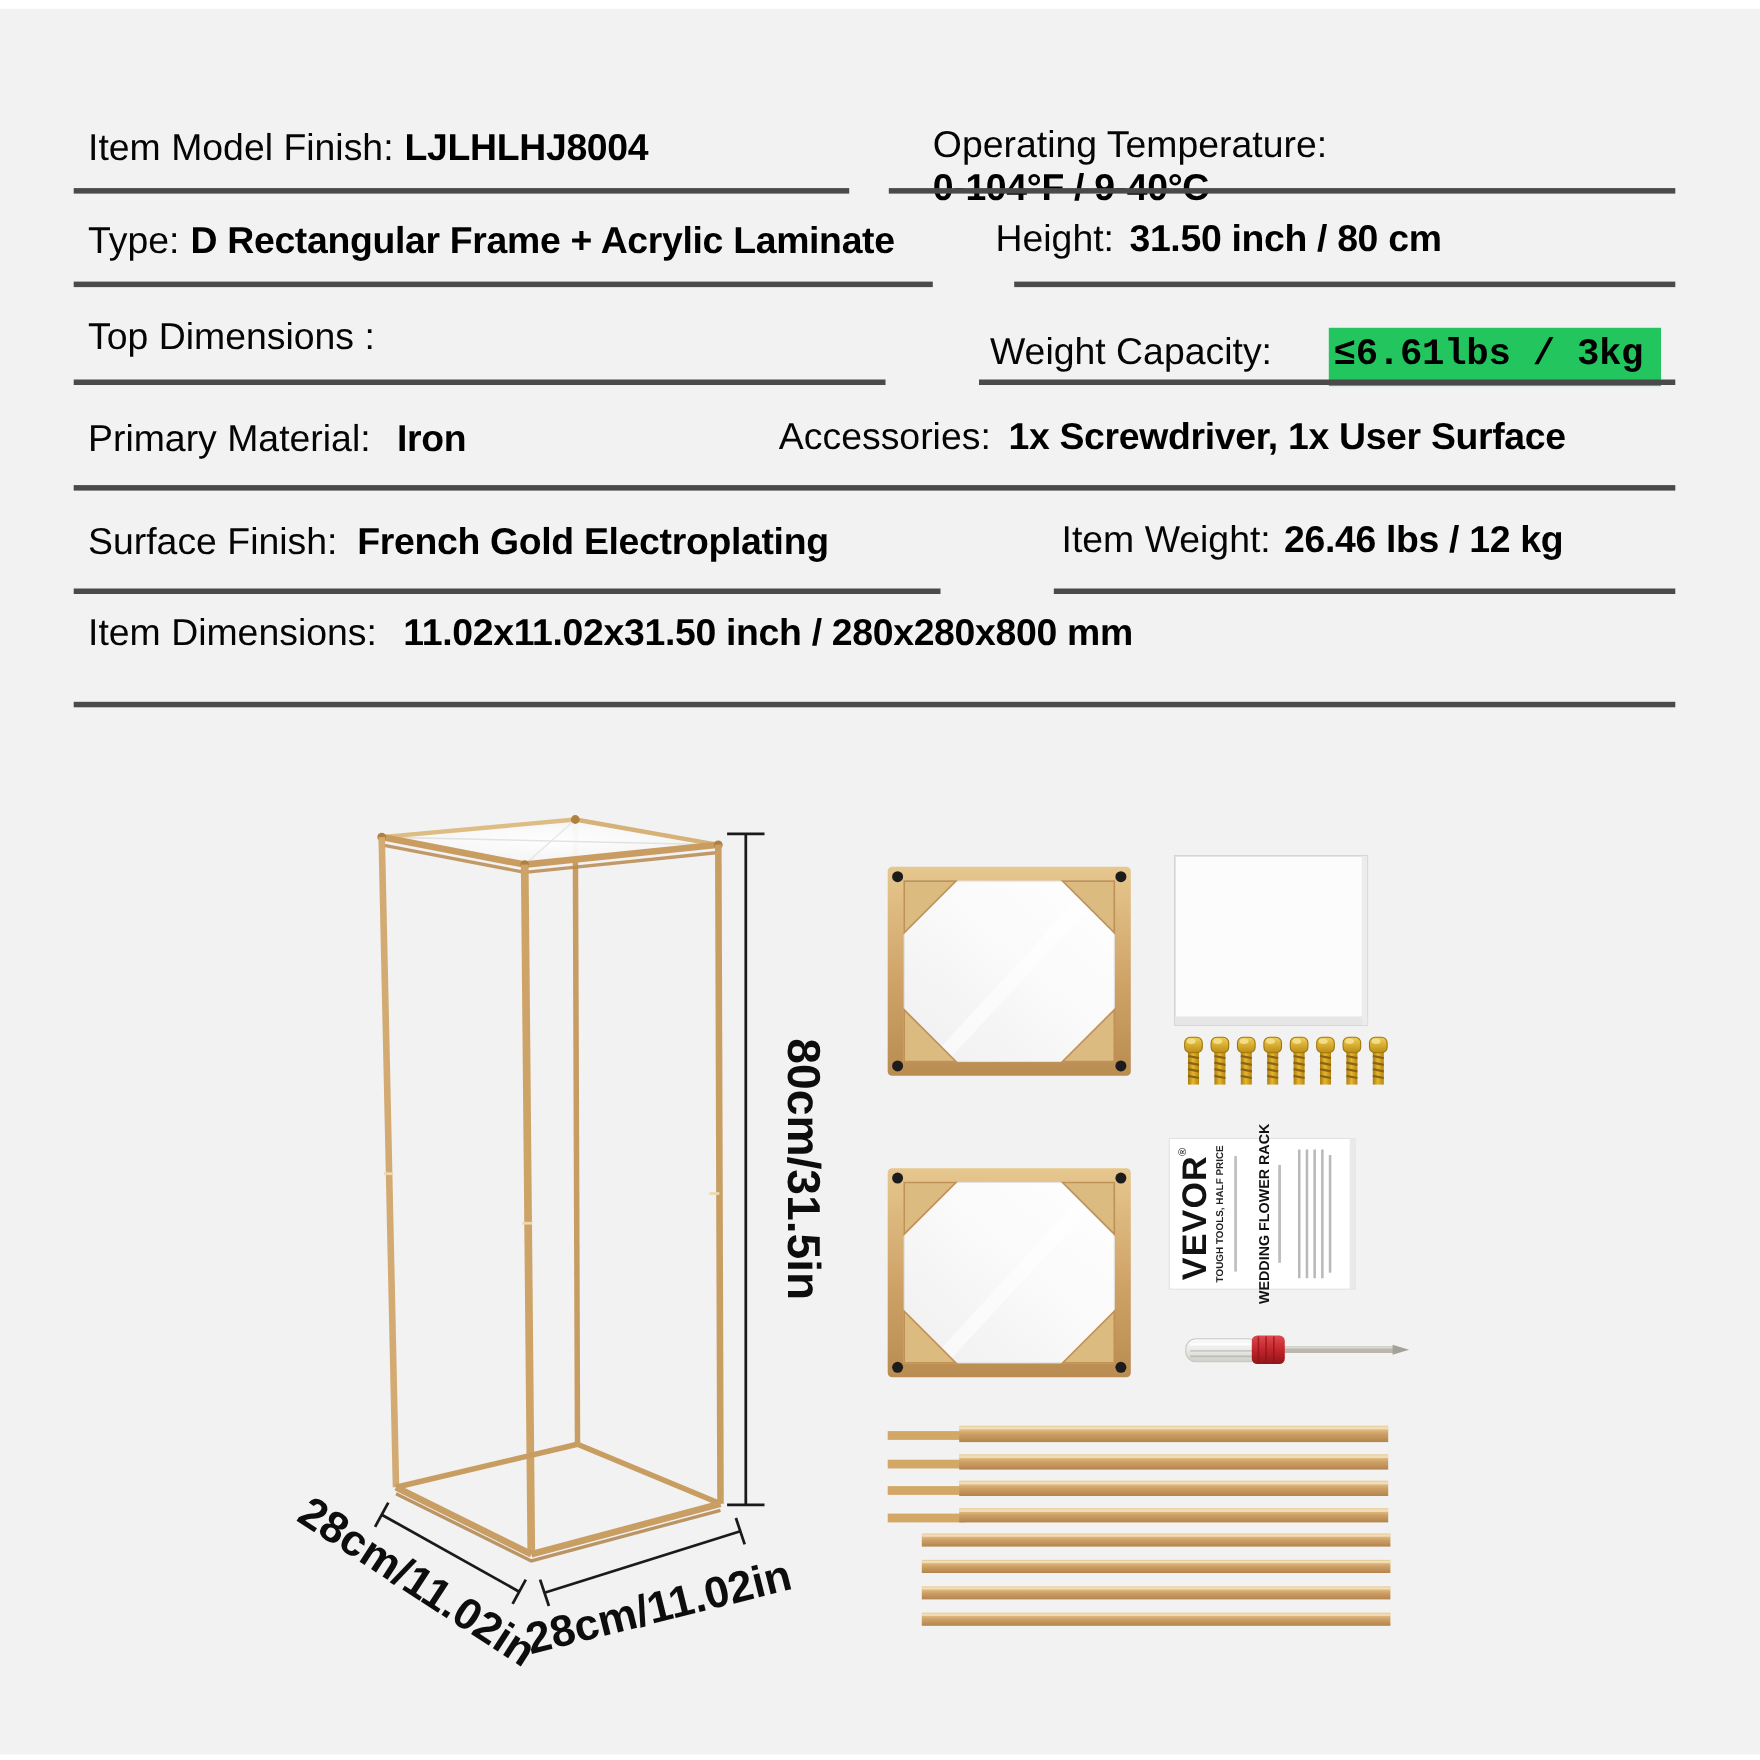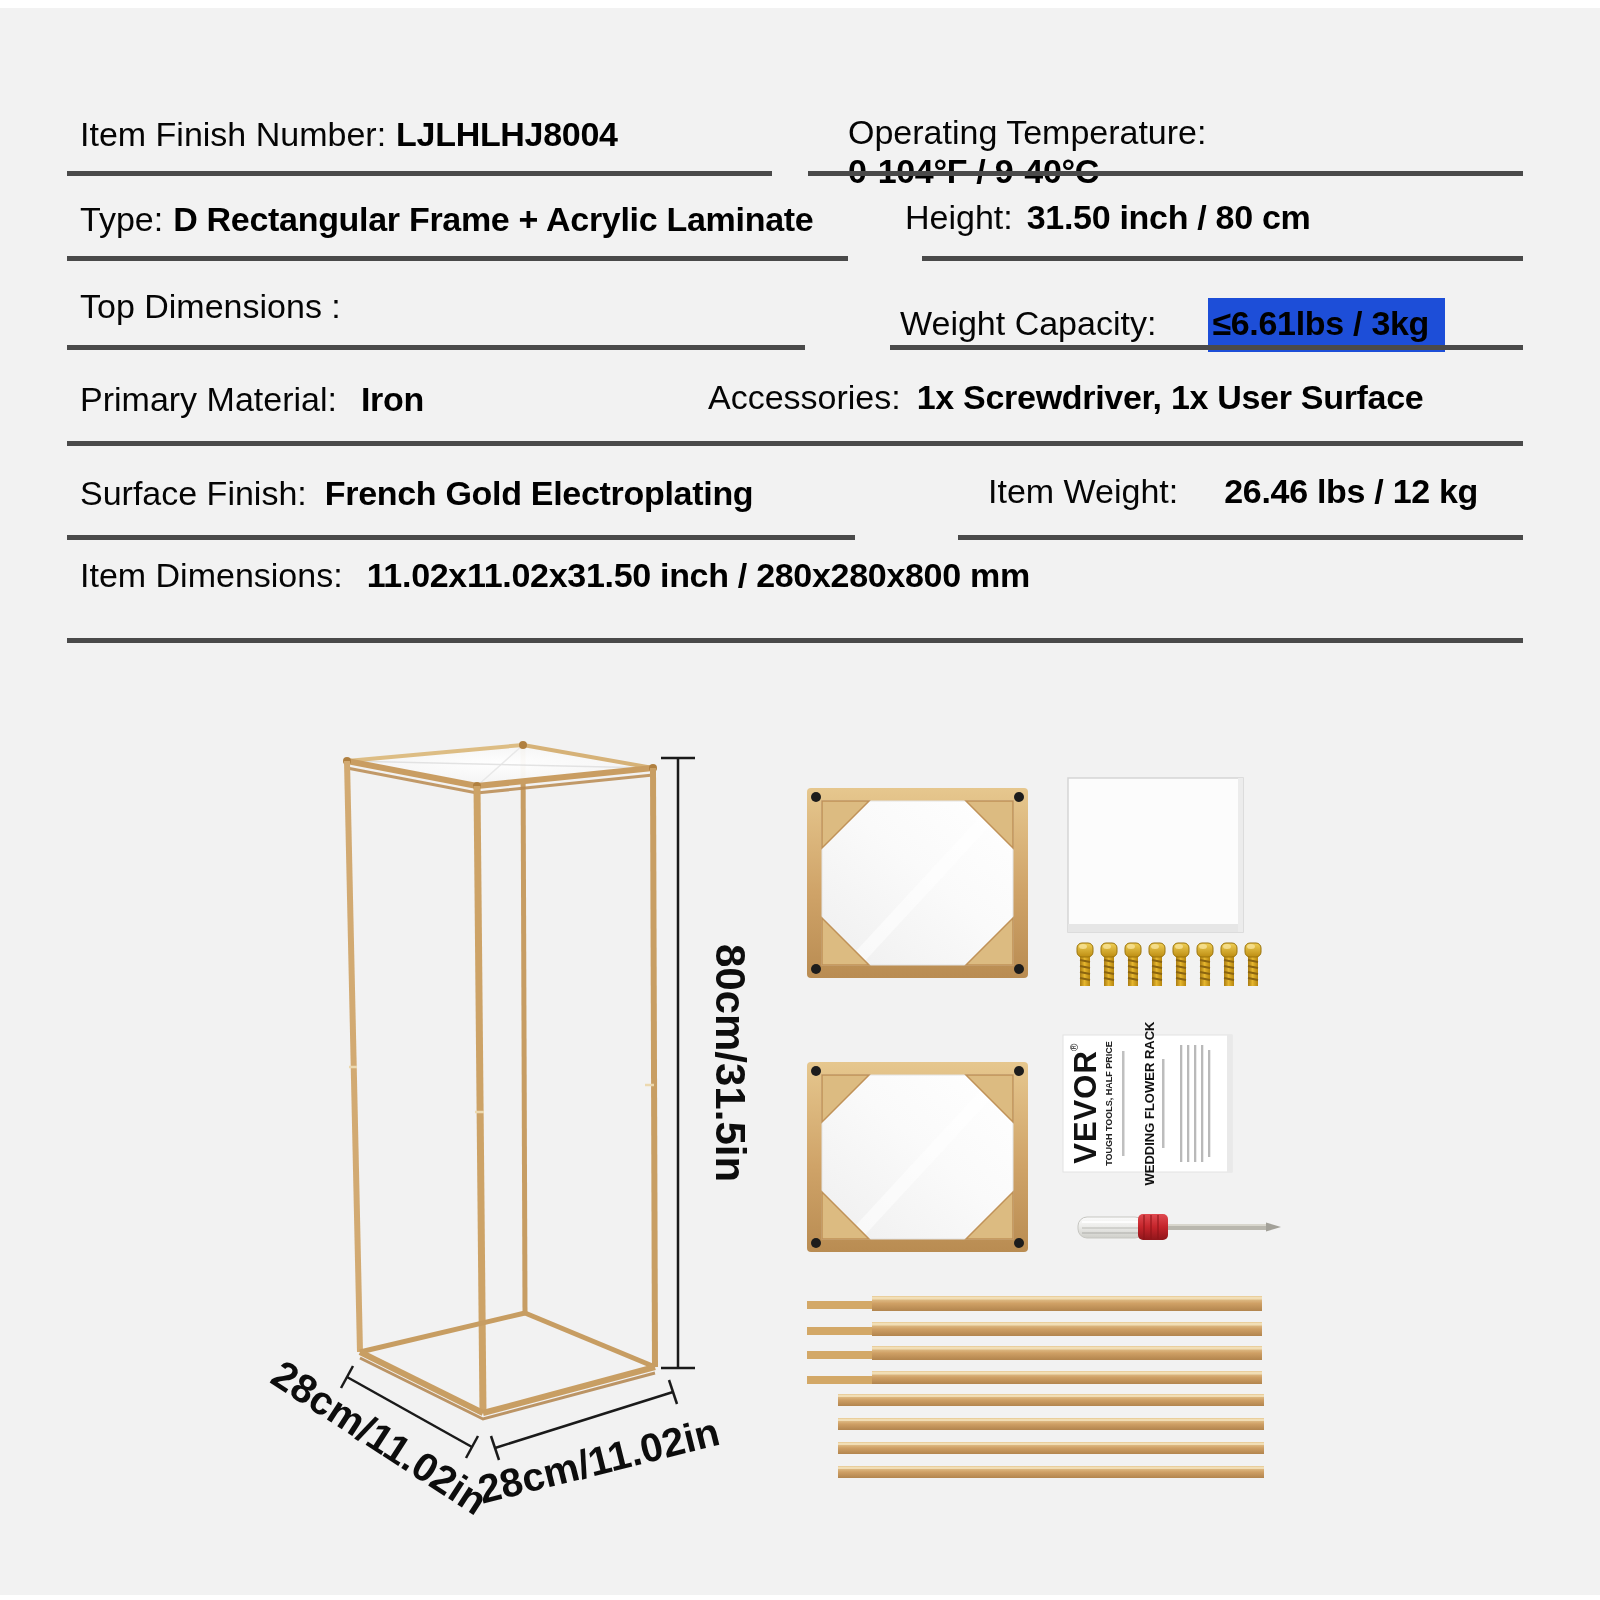--- a/index.html
+++ b/index.html
@@ -19,23 +19,23 @@
   .val{font-size:34px;font-weight:700;color:#000;margin-left:10px;letter-spacing:-0.3px;}
   .c0{left:80px;top:115px;}
   .c1{left:820px;top:113px;flex-direction:column;}  .c1 .val{margin-left:28px;}
   .c2{left:80px;top:200px;}
   .c3{left:905px;top:198px;}  .c3 .val{margin-left:14px;}
   .c4{left:80px;top:287px;}   .c4 .val{margin-left:8px;}
   .c5{left:900px;top:298px;gap:44px;}  .c5 .val{margin-left:8px;}
   .c6{left:80px;top:380px;}   .c6 .val{margin-left:24px;}
   .c7{left:708px;top:378px;}  .c7 .val{margin-left:16px;}
   .c8{left:80px;top:474px;}   .c8 .val{margin-left:18px;}
-  .c9{left:988px;top:472px;gap:34px;}  .c9 .val{margin-left:12px;}
+  .c9{left:965px;top:472px;}  .c9 .val{margin-left:12px;}
   .c10{left:80px;top:556px;gap:12px;}  .c10 .val{margin-left:12px;}
-  .val-hl{background:#1d4ed8;padding:6px 16px 9px 4px;}
+  .val-hl{background:#22c55e;padding:6px 16px 9px 4px;font-family:Liberation Mono, monospace;}
 
   .hline{position:absolute;height:5px;background:#4a4a4a;}
   .l1a{left:67px;top:171px;width:705px;}
   .l1b{left:808px;top:171px;width:715px;}
   .l2a{left:67px;top:256px;width:781px;}
   .l2b{left:922px;top:256px;width:601px;}
   .l3a{left:67px;top:345px;width:738px;}
   .l3b{left:890px;top:345px;width:633px;}
   .l4 {left:67px;top:441px;width:1456px;}
   .l5a{left:67px;top:535px;width:788px;}
@@ -45,21 +45,21 @@
   .art{position:absolute;left:0;top:0;}
 </style>
 </head>
 <body>
 
 <div id="stage">
   <div class="strip top"></div>
   <div class="strip bottom"></div>
 
   <div class="cell c0">
-    <span class="lab">Item Finish Number:</span>
+    <span class="lab">Item Model Finish:</span>
     <span class="val">LJLHLHJ8004</span>
   </div>
   <div class="cell c1">
     <span class="lab">Operating Temperature:</span>
     <span class="val">0-104°F / 9-40°C</span>
   </div>
   <div class="cell c2">
     <span class="lab">Type:</span>
     <span class="val">D Rectangular Frame + Acrylic Laminate</span>
   </div>

